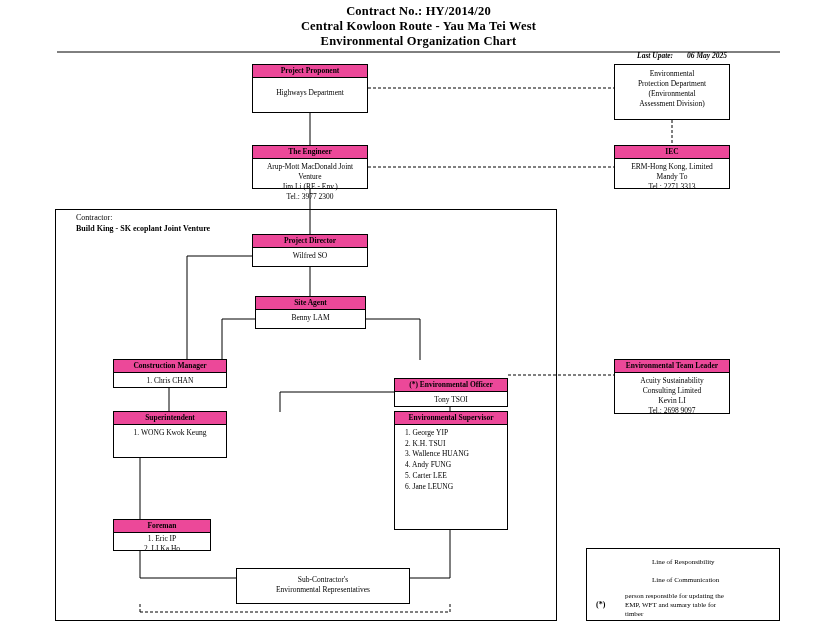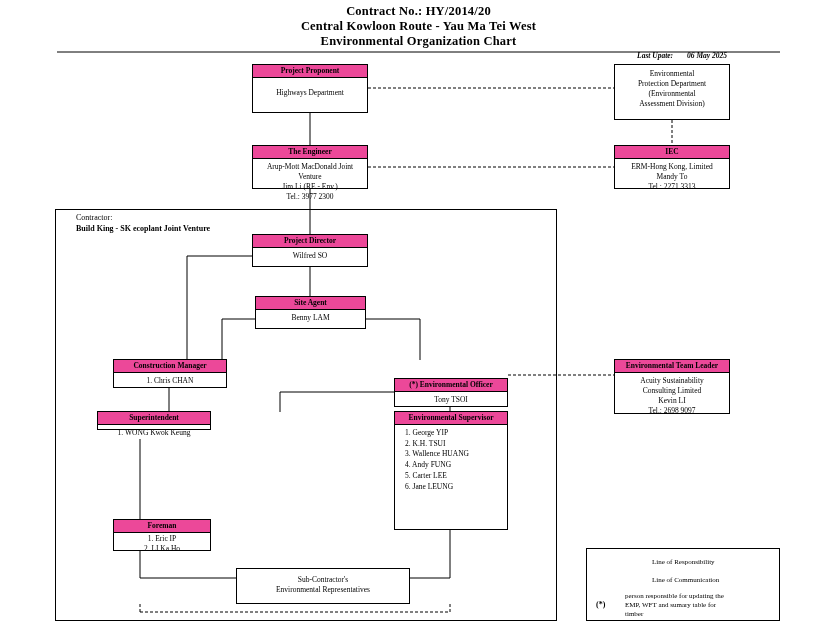--- a/index.html
+++ b/index.html
@@ -182,21 +182,21 @@
   <div class="box" style="left:614px;top:359px;width:116px;height:55px;">
     <div class="hdr">Environmental Team Leader</div>
     <div class="body">
       <div>Acuity Sustainability</div>
       <div>Consulting Limited</div>
       <div>Kevin LI</div>
       <div>Tel.: 2698 9097</div>
     </div>
   </div>
 
-  <div class="box" style="left:97px;top:411px;width:114px;height:19px;">
+  <div class="box" style="left:113px;top:411px;width:114px;height:47px;">
     <div class="hdr">Superintendent</div>
     <div class="body">1. WONG Kwok Keung</div>
   </div>
 
   <div class="box" style="left:394px;top:411px;width:114px;height:119px;">
     <div class="hdr">Environmental Supervisor</div>
     <div class="list">
       <div>1. George YIP</div>
       <div>2. K.H. TSUI</div>
       <div>3. Wallence HUANG</div>

